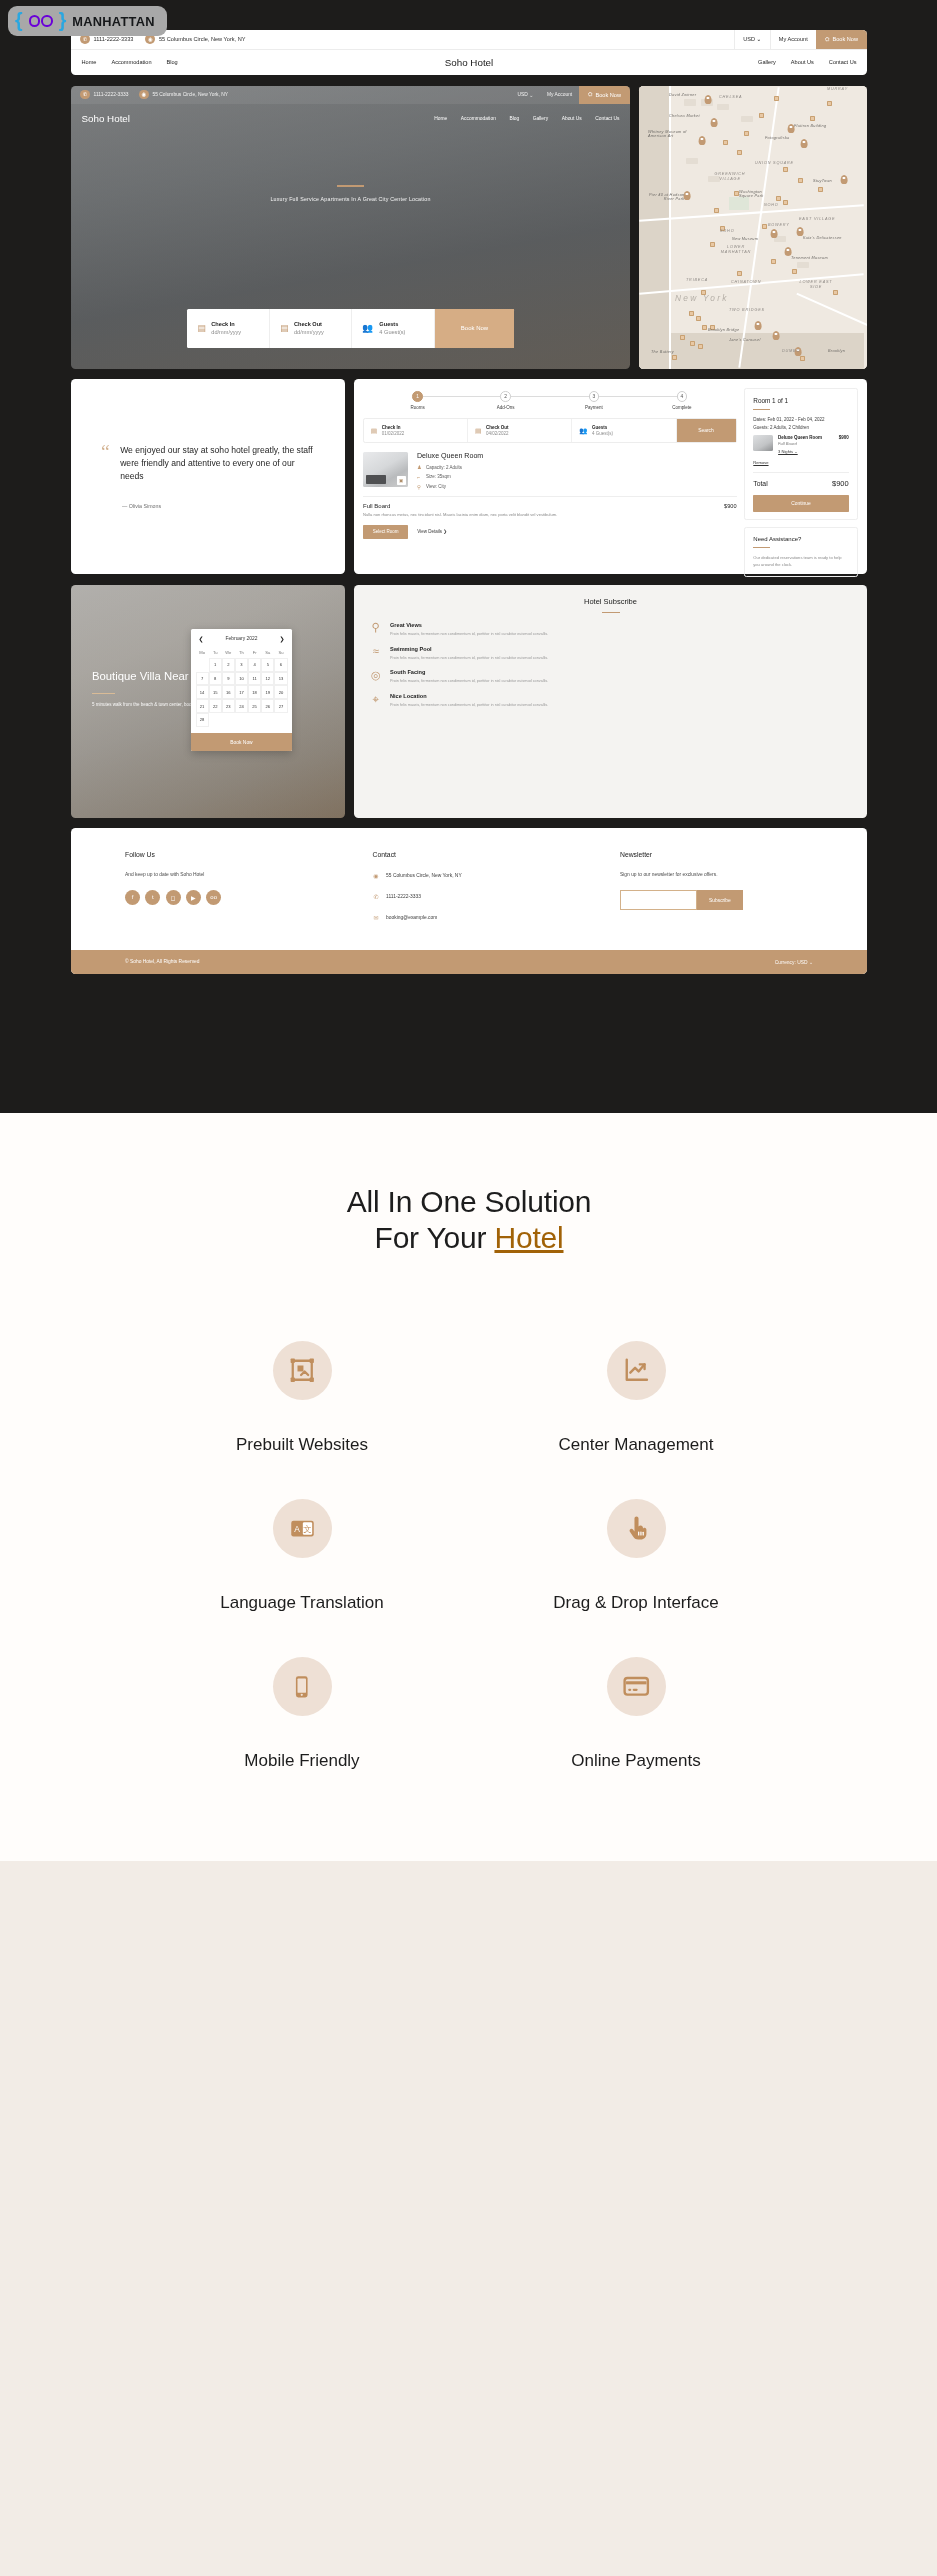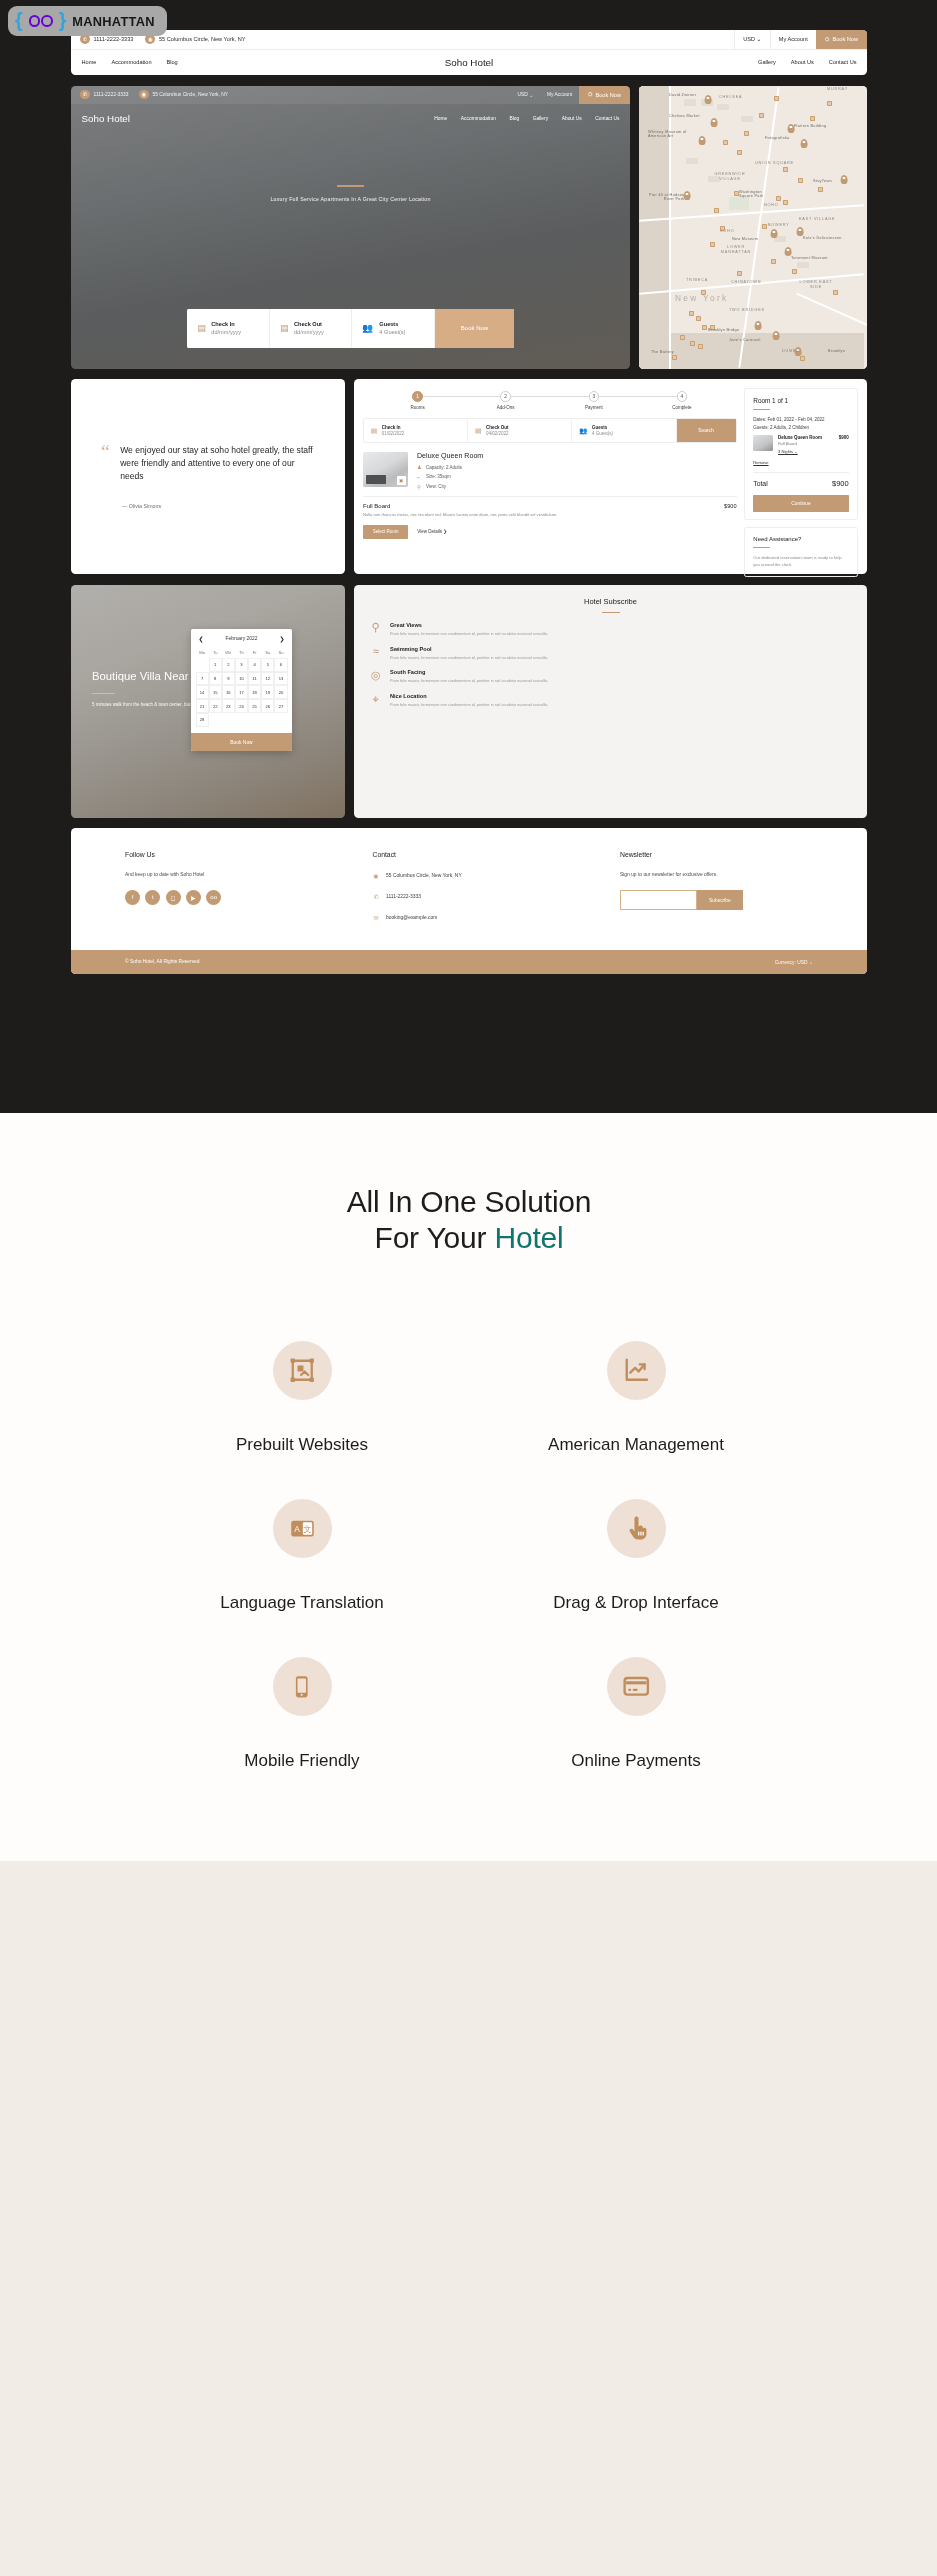--- a/index.html
+++ b/index.html
@@ -137,20 +137,21 @@
     content: ""; position: absolute; left: 50%; top: 2.3px; width: 2.3px; height: 2.3px;
     background: #fff; border-radius: 50%; transform: translateX(-50%);
   }
   .map-sq {
     position: absolute; width: 5.3px; height: 5.3px; background: #e8c8a4;
     border: 0.8px solid #c8a071; border-radius: 0.8px;
   }
   .map-lbl {
     position: absolute; font-size: 3.8px; color: #6d6a66; white-space: nowrap;
     letter-spacing: 0.3px;
+    font-style: italic;
   }
   .map-lbl.area { letter-spacing: 0.8px; color: #8d8884; }
   .map-lbl.city { font-size: 8.3px; letter-spacing: 2.3px; color: #b5afa7; }
 
   
   .testimonial {
     flex: 0 0 274px; height: 195px; background: #fff; border-radius: 4.5px;
     display: flex; flex-direction: column; justify-content: center; padding: 0 30px;
   }
   .t-body { display: flex; gap: 10.5px; }
@@ -315,21 +316,21 @@
     justify-content: space-between; padding: 9px 54px; font-size: 4.9px;
   }
   .fb-cur { opacity: .95; }
 
   
   .features { background: #fffdfb; padding: 71px 0 90px; }
   .feat-h {
     text-align: center; font-size: 30px; line-height: 1.22; font-weight: 400;
     color: #1d1d1d; letter-spacing: -0.2px;
   }
-  .feat-h .accent { color: #0f766e; }
+  .feat-h .accent { color: #a16207; text-decoration: underline; }
   .feat-grid {
     display: grid; grid-template-columns: 1fr 1fr; row-gap: 44px;
     margin: 84px auto 0; width: 668px;
   }
   .feat-cell { display: flex; flex-direction: column; align-items: center; }
   .feat-circle {
     width: 59px; height: 59px; border-radius: 50%; background: #eee0d5;
     display: flex; align-items: center; justify-content: center; color: #c08e5d;
   }
   .feat-lbl { margin-top: 35px; font-size: 17px; color: #1d1d1d; }
@@ -854,21 +855,21 @@
       </div>
 
       <div class="feat-cell">
         <div class="feat-circle">
           <svg width="28.5" height="28.5" viewBox="0 0 24 24" fill="none" stroke="#c08e5d" stroke-width="2" stroke-linecap="round" stroke-linejoin="round">
             <path d="M4 3v17h17"></path>
             <path d="M7 14l4-4 3 3 5-6"></path>
             <path d="M15 7h4v4"></path>
           </svg>
         </div>
-        <div class="feat-lbl">American Management</div>
+        <div class="feat-lbl">Center Management</div>
       </div>
 
       <div class="feat-cell">
         <div class="feat-circle">
           <svg width="27" height="27" viewBox="0 0 24 24">
             <rect x="2" y="5" width="20" height="14" rx="2" fill="#c08e5d"></rect>
             <rect x="12.3" y="6.4" width="8.3" height="11.2" rx="1.2" fill="#ffffff"></rect>
             <text x="7.2" y="15" font-size="7.5" font-family="Liberation Sans, sans-serif" fill="#ffffff" text-anchor="middle">A</text>
             <text x="16.4" y="15" font-size="7.5" font-family="Liberation Sans, sans-serif" fill="#c08e5d" text-anchor="middle">文</text>
           </svg>

